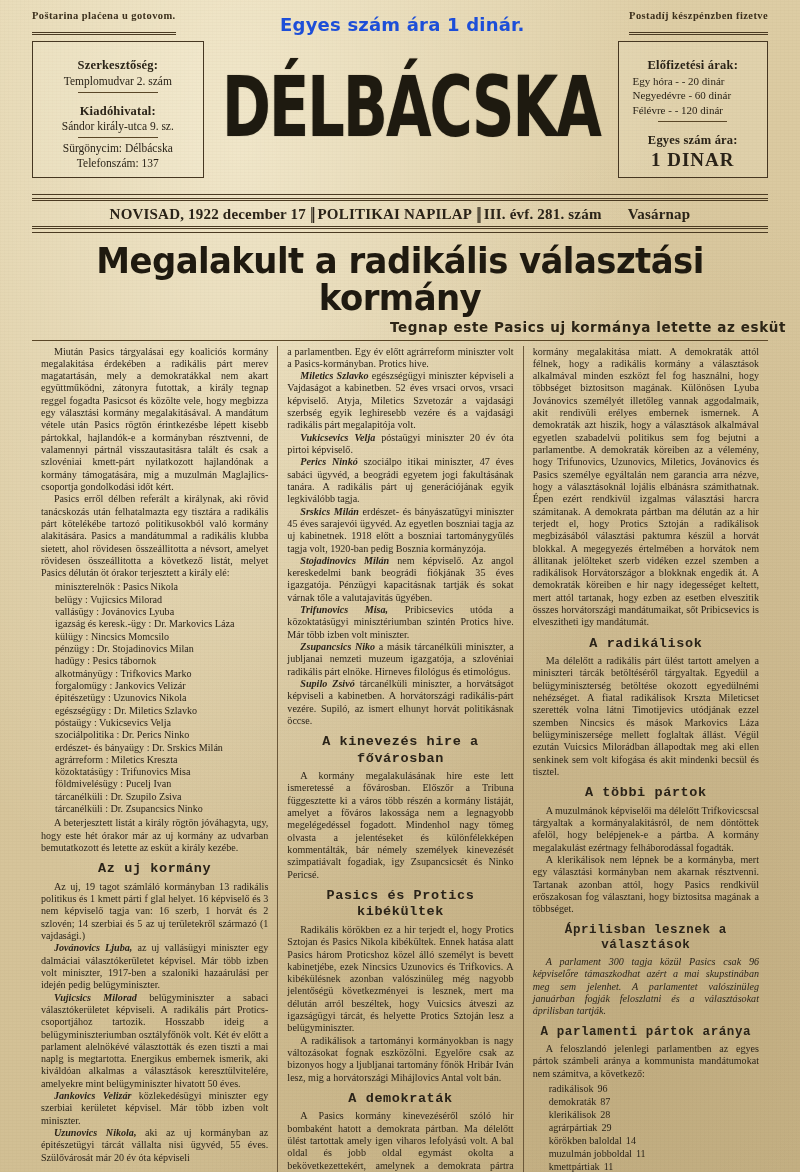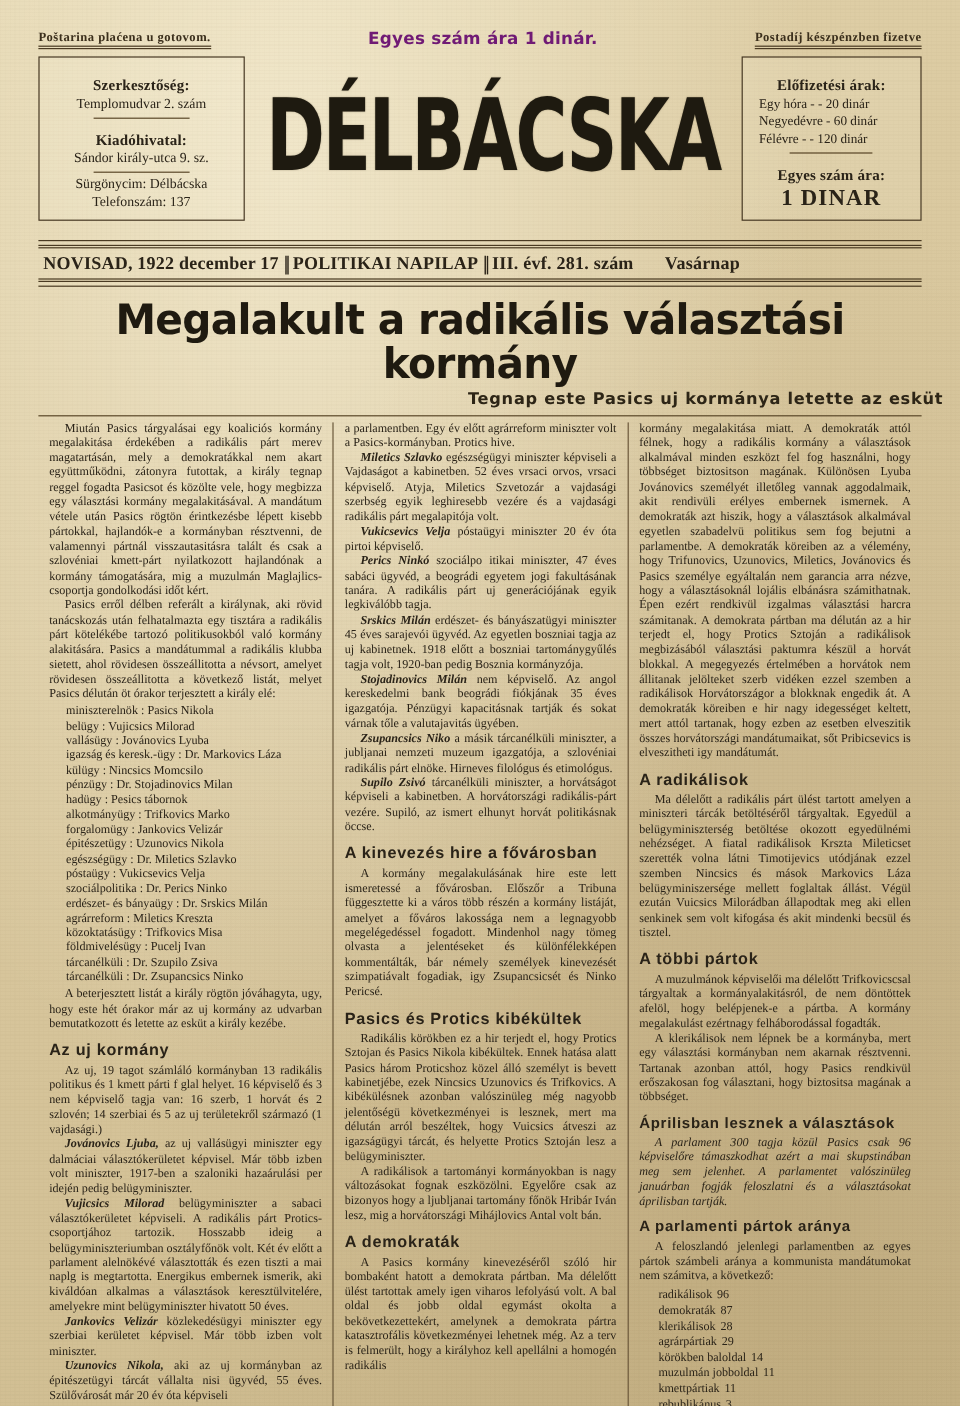--- a/index.html
+++ b/index.html
@@ -27,26 +27,26 @@
   }
   #sheet{position:absolute;inset:0;padding:0 14px;box-sizing:border-box;}
 
   
   .topstrip{
     display:flex;align-items:flex-end;justify-content:space-between;
     padding:10px 18px 4px 18px;box-sizing:border-box;
   }
   .ts-side{
     font-size:10.5px;font-weight:bold;letter-spacing:.4px;
-    border-bottom:2px solid #4a3a22;padding-bottom:1px;
-    color:#3b2f1c;text-transform:none;margin-top:16px;
+    border-bottom:2px solid #4a3a22;padding-bottom:11px;
+    color:#3b2f1c;text-transform:none;
   }
   .ts-side.dbl{border-bottom:3px double #4a3a22;}
   .ts-center{
-    font-size:14px;font-weight:bold;letter-spacing:.2px;color:#701a75;
+    font-size:18px;font-weight:bold;letter-spacing:.2px;color:#1d4ed8;
     font-family:"DejaVu Sans", sans-serif;
   }
 
   
   .masthead{
     display:flex;align-items:stretch;justify-content:space-between;
     padding:2px 18px 0 18px;box-sizing:border-box;gap:8px;
   }
   .mbox{
     border:1px solid #463722;
@@ -68,21 +68,21 @@
     transform:scaleY(1.34) scaleX(.95);
     transform-origin:center center;
     text-shadow:0 0 1px rgba(40,30,10,.5);
     padding-bottom:4px;
   }
 
   
   .dateline-wrap{padding:0 18px;box-sizing:border-box;margin-top:16px;}
   .dl-rule-top{border-top:1px solid #4a3a22;border-bottom:3px double #4a3a22;height:3px;}
   .dateline{
-    display:flex;align-items:center;justify-content:flex-start;
+    display:flex;align-items:center;justify-content:center;
     font-weight:bold;font-size:15px;padding:3px 4px 2px 4px;letter-spacing:.2px;
   }
   .dl-sep{font-weight:bold;font-size:17px;padding:0 4px;letter-spacing:-2px;}
   .dl-right{display:flex;gap:26px;align-items:baseline;}
   .dl-rule-bot{border-top:3px double #4a3a22;border-bottom:1px solid #4a3a22;height:3px;}
 
   
   .headline{
     text-align:center;font-family:"DejaVu Sans", sans-serif;
     font-weight:bold;font-size:35px;letter-spacing:-.6px;
@@ -102,23 +102,23 @@
     width:33.333%;box-sizing:border-box;
     padding:0 9px;
     font-size:10.1px;line-height:1.22;
     text-align:justify;
     hyphens:auto;
   }
   .col + .col{border-left:1px solid #6b583a;}
   .col p{margin:0 0 0 0;text-indent:13px;}
   .col p.noind{text-indent:0;}
   .col .secthead{
-    font-weight:bold;font-size:13.5px;
+    text-align:center;font-weight:bold;font-size:13.5px;
     margin:7px 0 3px 0;letter-spacing:.6px;text-indent:0;
-    font-family:Liberation Sans, sans-serif;
+    font-family:Liberation Mono, monospace;
   }
   .col .secthead.sm{font-size:12.5px;}
   .nm{font-style:italic;font-weight:bold;}
   .ministers{list-style:none;margin:2px 0 2px 0;padding:0 0 0 14px;text-indent:0;}
   .ministers li{line-height:1.22;white-space:nowrap;overflow:hidden;}
   .seatlist{list-style:none;margin:2px 0 0 0;padding:0 0 0 16px;text-indent:0;}
   .seatlist li{line-height:1.30;}
   .seatlist .n{margin-left:4px;}
 </style>
 </head>
@@ -195,41 +195,42 @@
         <li>pénzügy : Dr. Stojadinovics Milan</li>
         <li>hadügy : Pesics tábornok</li>
         <li>alkotmányügy : Trifkovics Marko</li>
         <li>forgalomügy : Jankovics Velizár</li>
         <li>épitészetügy : Uzunovics Nikola</li>
         <li>egészségügy : Dr. Miletics Szlavko</li>
         <li>póstaügy : Vukicsevics Velja</li>
         <li>szociálpolitika : Dr. Perics Ninko</li>
         <li>erdészet- és bányaügy : Dr. Srskics Milán</li>
         <li>agrárreform : Miletics Kreszta</li>
-        <li>közoktatásügy : Trifkovics Misa</li>
+        <li>közoktatásügy : Trifunovics Misa</li>
         <li>földmivelésügy : Pucelj Ivan</li>
         <li>tárcanélküli : Dr. Szupilo Zsiva</li>
         <li>tárcanélküli : Dr. Zsupancsics Ninko</li>
       </ul>
       <p>A beterjesztett listát a király rögtön jóváhagyta, ugy, hogy este hét órakor már az uj kormány az udvarban bemutatkozott és letette az esküt a király kezébe.</p>
       <div class="secthead">Az uj kormány</div>
       <p>Az uj, 19 tagot számláló kormányban 13 radikális politikus és 1 kmett párti  f glal helyet. 16 képviselő és 3 nem képviselő tagja van: 16 szerb, 1 horvát és 2 szlovén; 14 szerbiai és 5 az uj területekről származó (1 vajdasági.)</p>
       <p><span class="nm">Jovánovics Ljuba,</span><span> az uj vallásügyi miniszter egy dalmáciai választókerületet képvisel. Már több izben volt miniszter, 1917-ben a szaloniki hazaárulási per idején pedig belügyminiszter.</span></p>
       <p><span class="nm">Vujicsics Milorad</span><span> belügyminiszter a sabaci választókerületet képviseli. A radikális párt Protics-csoportjához tartozik. Hosszabb ideig a belügyminiszteriumban osztályfőnök volt. Két év előtt a parlament alelnökévé választották és ezen tiszti a mai naplg is megtartotta. Energikus embernek ismerik, aki kiváldóan alkalmas a választások keresztülvitelére, amelyekre mint belügyminiszter hivatott 50 éves.</span></p>
       <p><span class="nm">Jankovics Velizár</span><span> közlekedésügyi miniszter egy szerbiai kerületet képvisel. Már több izben volt miniszter.</span></p>
       <p><span class="nm">Uzunovics Nikola,</span><span> aki az uj kormányban az épitészetügyi tárcát vállalta nisi ügyvéd, 55 éves. Szülővárosát már 20 év óta képviseli</span></p>
     </div>
 
     <div class="col">
       <p class="noind">a parlamentben. Egy év előtt  agrárreform miniszter volt a Pasics-kormányban. Protics hive.</p>
       <p><span class="nm">Miletics Szlavko</span><span> egészségügyi miniszter képviseli a Vajdaságot a kabinetben. 52 éves vrsaci orvos, vrsaci képviselő. Atyja, Miletics Szvetozár a vajdasági szerbség egyik leghiresebb vezére és a vajdasági radikális párt megalapitója volt.</span></p>
       <p><span class="nm">Vukicsevics Velja</span><span> póstaügyi miniszter 20 év óta pirtoi képviselő.</span></p>
       <p><span class="nm">Perics Ninkó</span><span> szociálpo itikai miniszter, 47 éves sabáci ügyvéd, a beográdi egyetem jogi fakultásának tanára. A radikális párt uj generációjának egyik legkiválóbb tagja.</span></p>
       <p><span class="nm">Srskics Milán</span><span> erdészet- és bányászatügyi miniszter 45 éves sarajevói ügyvéd. Az egyetlen boszniai tagja az uj kabinetnek. 1918 előtt a boszniai tartománygyűlés tagja volt, 1920-ban pedig Bosznia kormányzója.</span></p>
       <p><span class="nm">Stojadinovics Milán</span><span> nem képviselő. Az angol kereskedelmi bank beográdi fiókjának 35 éves igazgatója. Pénzügyi kapacitásnak tartják és sokat várnak tőle a valutajavitás ügyében.</span></p>
+      <p><span class="nm">Trifunovics Misa,</span><span> Pribicsevics utóda a közoktatásügyi minisztériumban szintén Protics hive. Már több izben volt miniszter.</span></p>
       <p><span class="nm">Zsupancsics Niko</span><span> a másik tárcanélküli miniszter, a jubljanai nemzeti muzeum igazgatója, a szlovéniai radikális párt elnöke. Hirneves filológus és etimológus.</span></p>
       <p><span class="nm">Supilo Zsivó</span><span> tárcanélküli miniszter, a horvátságot képviseli a kabinetben. A horvátországi radikális-párt vezére. Supiló, az ismert elhunyt horvát politikásnak öccse.</span></p>
       <div class="secthead">A kinevezés hire a fővárosban</div>
       <p>A kormány megalakulásának hire este lett ismeretessé a fővárosban. Előszőr a Tribuna függesztette ki a város több részén a kormány listáját, amelyet a főváros lakossága nem a legnagyobb megelégedéssel fogadott. Mindenhol nagy tömeg olvasta a jelentéseket és különfélekképen kommentálták, bár némely személyek kinevezését szimpatiávalt fogadiak, igy Zsupancsicsét és Ninko Pericsé.</p>
       <div class="secthead">Pasics és Protics kibékültek</div>
       <p>Radikális körökben ez a hir terjedt el, hogy Protics Sztojan és Pasics Nikola kibékültek. Ennek hatása alatt Pasics három Proticshoz közel álló személyt is bevett kabinetjébe, ezek Nincsics Uzunovics és Trifkovics. A kibékülésnek azonban valószinüleg még nagyobb jelentőségü következményei is lesznek, mert ma délután arról beszéltek, hogy Vuicsics átveszi az igazságügyi tárcát, és helyette Protics Sztoján lesz a belügyminiszter.</p>
       <p>A radikálisok a tartományi kormányokban is nagy változásokat fognak eszközölni. Egyelőre csak az bizonyos hogy a ljubljanai tartomány főnök Hribár Iván lesz, mig a horvátországi Mihájlovics Antal volt bán.</p>
       <div class="secthead">A demokraták</div>
       <p>A Pasics kormány kinevezéséről szóló hir bombaként hatott a demokrata pártban. Ma délelőtt ülést tartottak amely igen viharos lefolyású volt. A bal oldal és jobb oldal egymást  okolta a bekövetkezettekért, amelynek a demokrata pártra katasztrofális következményei lehetnek még. Az a  terv is felmerült, hogy a királyhoz kell apellálni a homogén radikális</p>
     </div>

